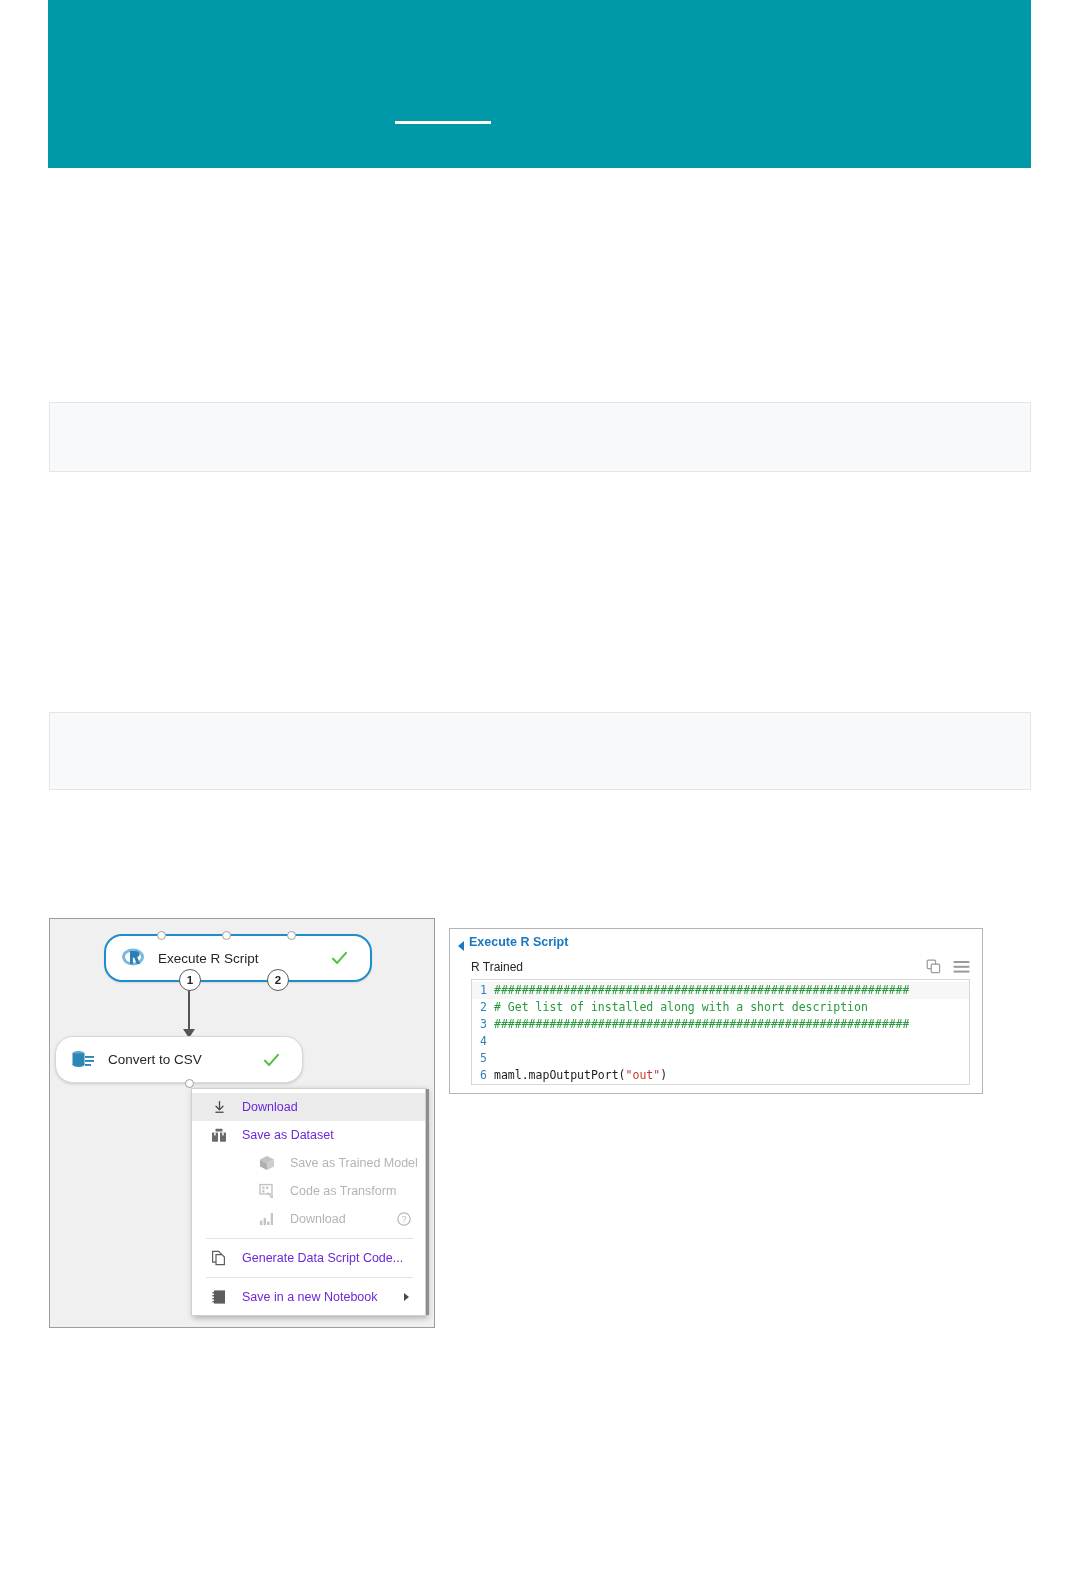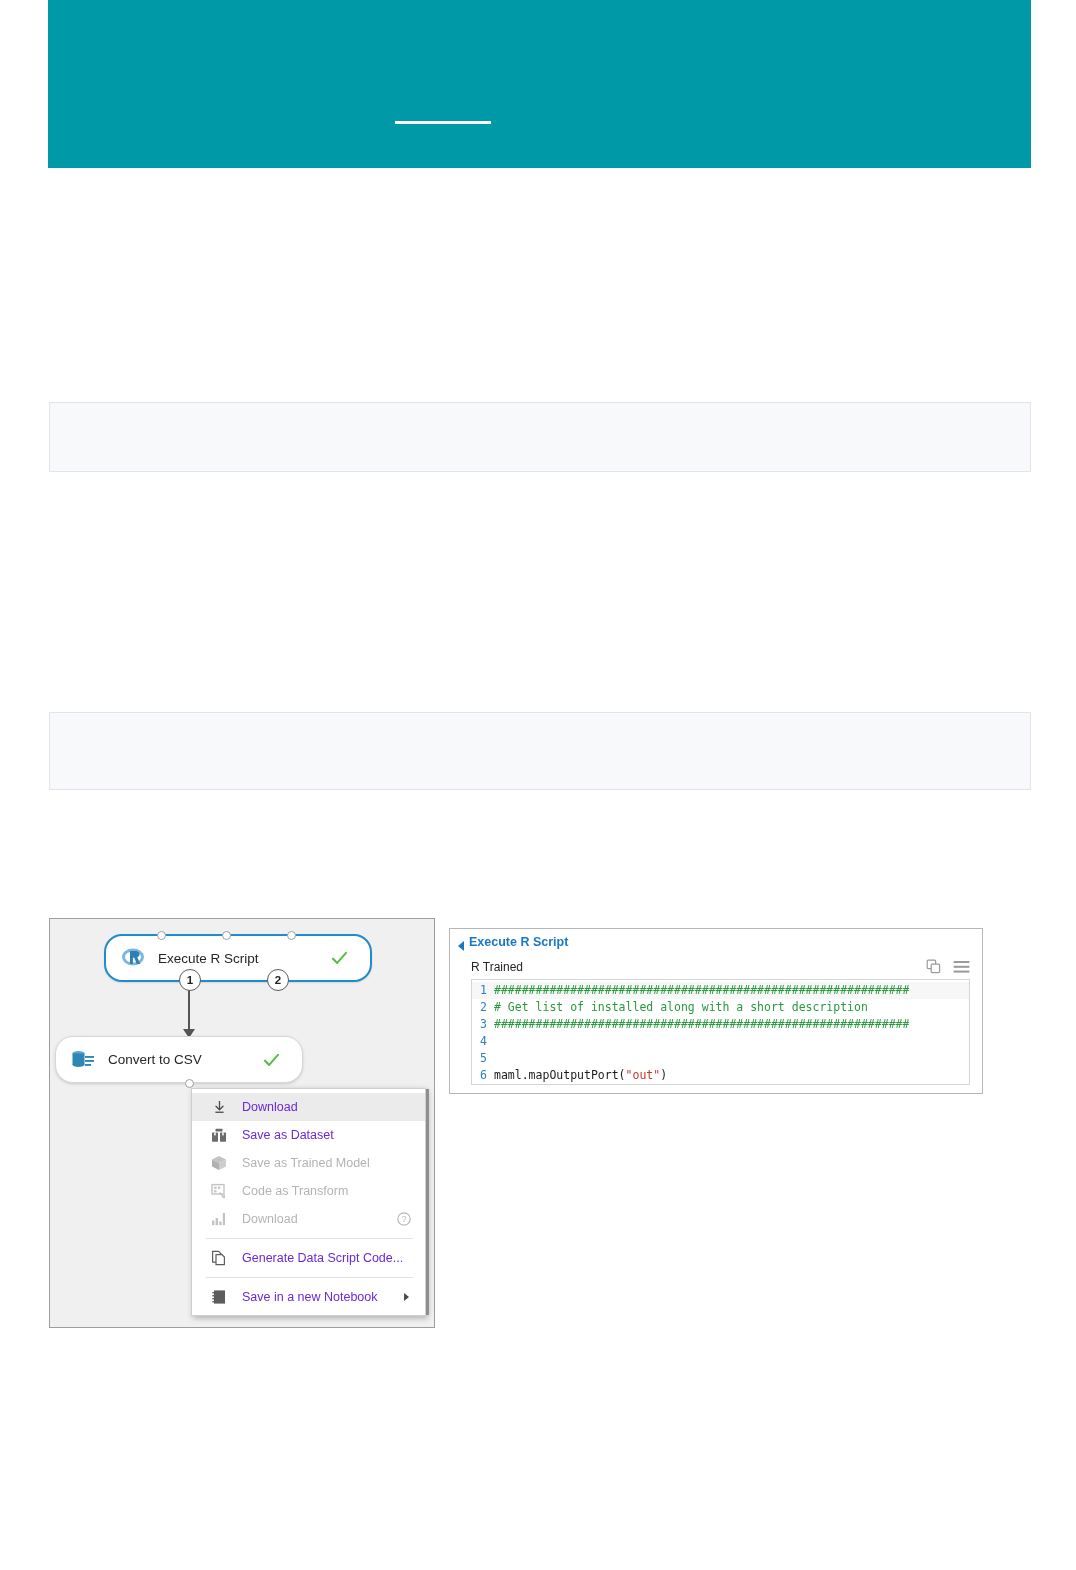--- a/index.html
+++ b/index.html
@@ -165,21 +165,21 @@
   .menu-item {
     position: relative;
     height: 28px;
     display: flex;
     align-items: center;
     font-size: 12.5px;
     color: #6d28d9;
     padding-left: 0;
   }
   .menu-item.highlighted { background: #ebebeb; }
-  .menu-item.disabled { color: #b4b4b4; }
+  .menu-item.disabled { color: #b4b4b4; padding-left: 48px; }
   .menu-icon {
     width: 22px;
     height: 18px;
     flex: 0 0 22px;
     margin-left: 16px;
     display: flex;
     align-items: center;
     justify-content: center;
   }
   .menu-text { margin-left: 12px; white-space: nowrap; }

